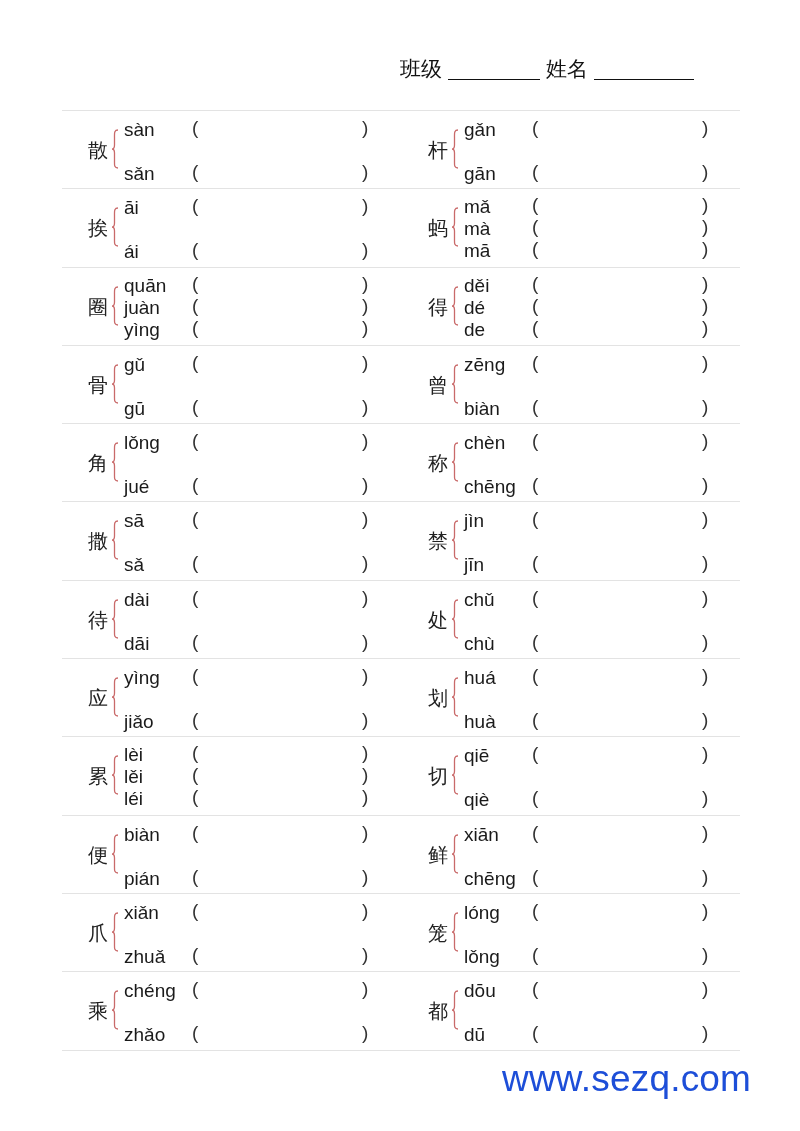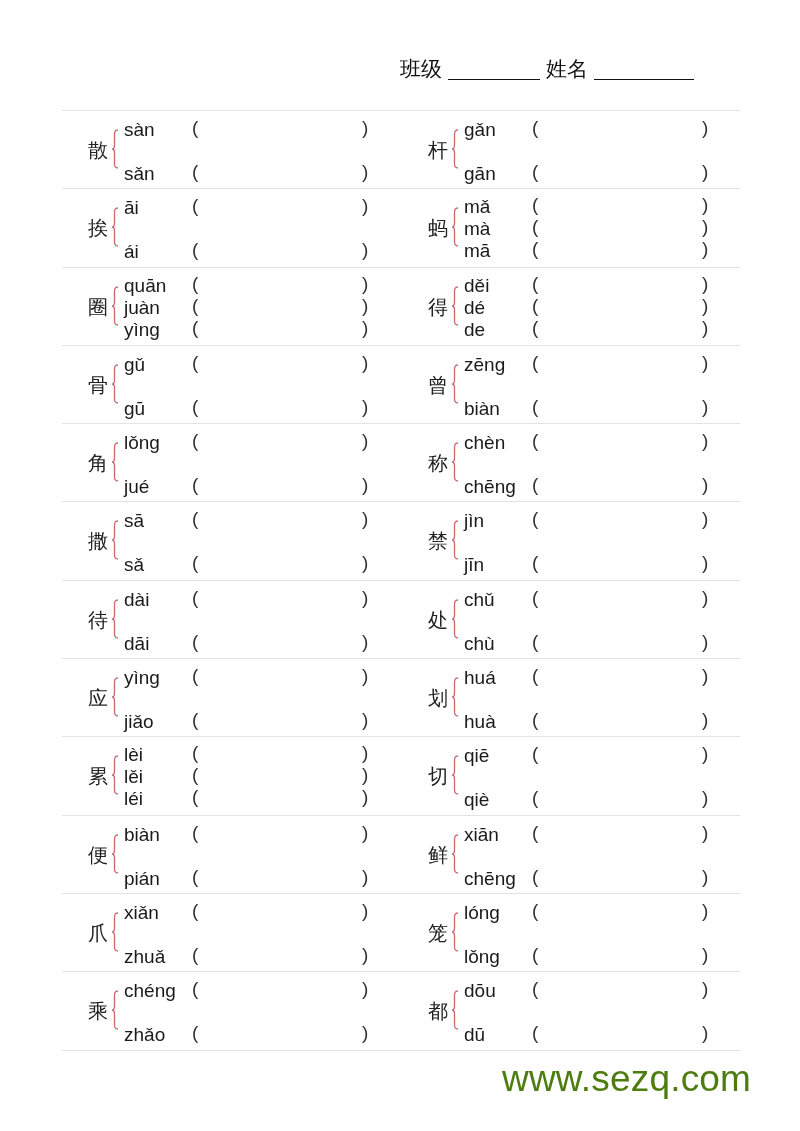--- a/index.html
+++ b/index.html
@@ -128,21 +128,21 @@
       outline: none;
       font-size: 16px;
       padding: 0;
     }
 
     .watermark {
       position: absolute;
       left: 502px;
       top: 1058px;
       font-size: 37px;
-      color: #4d7c0f;
+      color: #1d4ed8;
       font-family: "Liberation Sans", "DejaVu Sans", sans-serif;
       letter-spacing: 0.2px;
     }
   </style>
 </head>
 <body>
 
 <div class="header">
   <span class="label">班级</span>
   <span class="blank class-blank"></span>

